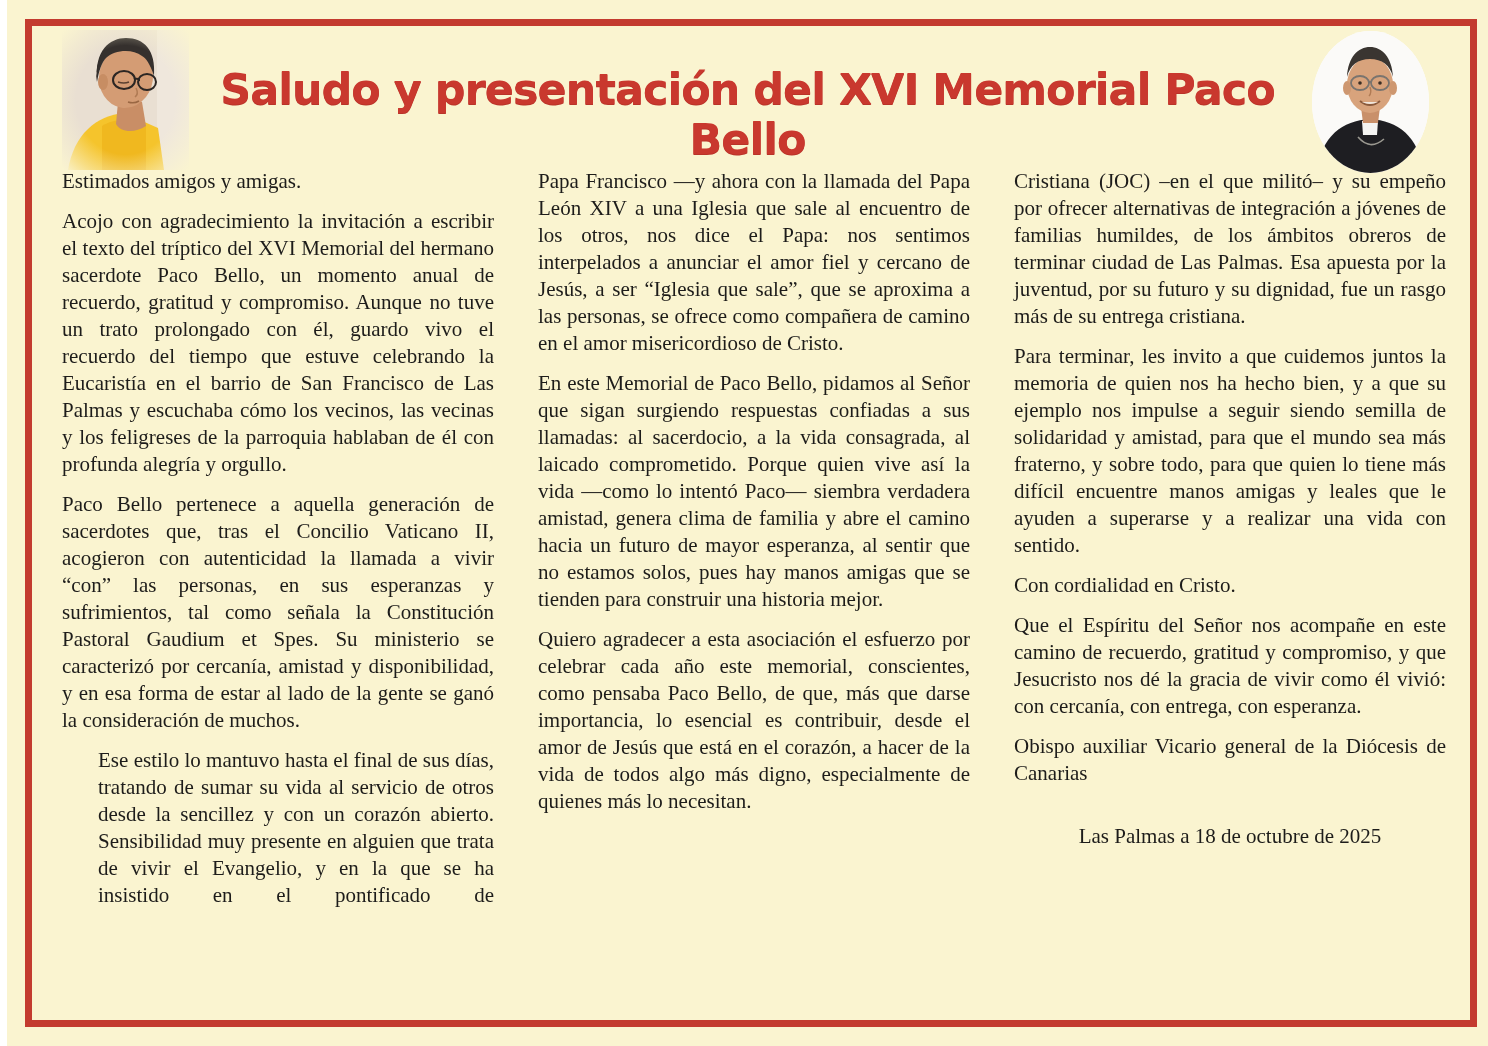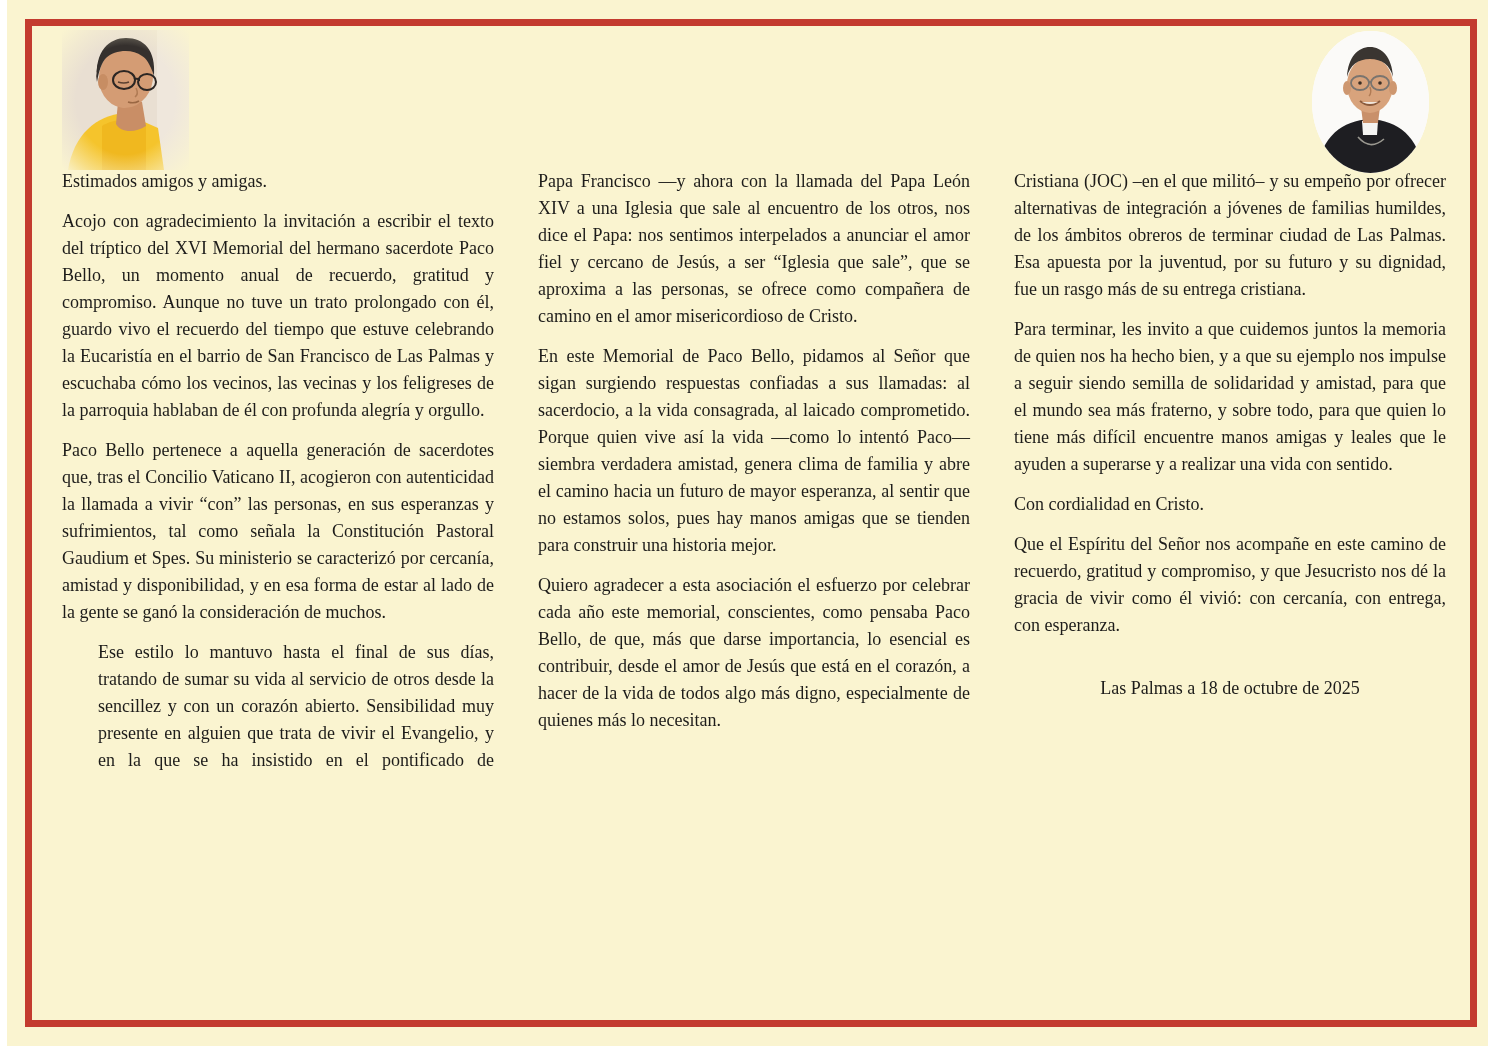--- a/index.html
+++ b/index.html
@@ -45,21 +45,21 @@
   
   .columns{
     position:absolute;left:32px;right:19px;top:168px;bottom:27px;
     display:flex;gap:44px;
     padding:0 23px;
     box-sizing:border-box;
   }
   .col{flex:1 1 0;min-width:0;}
   .col p{
     margin:0 0 13px 0;
-    font-size:18px;
+    font-size:21px;
     line-height:27px;
     color:#1D1C1A;
     text-align:justify;
   }
   .col p.cont{text-align-last:justify;margin-left:36px;}
   .col p.dateline{
     text-align:left;text-align-last:center;
     margin-top:36px;
   }
 </style>
@@ -91,20 +91,21 @@
       <path d="M72,49 Q78,48 77,51" fill="none" stroke="#2B2623" stroke-width="2"></path>
 
       <path d="M56,52 Q62,54 67,52" fill="none" stroke="#5A4030" stroke-width="1.5"></path>
 
       <path d="M74,58 Q77,64 73,67" fill="none" stroke="#B07B54" stroke-width="1.5"></path>
       <path d="M66,72 Q72,74 77,71" fill="none" stroke="#9A6743" stroke-width="1.5"></path>
     </svg>
     <div class="fade"></div>
   </div>
 
+  <h1 class="title">Saludo y presentación del XVI Memorial Paco Bello</h1>
 
   <div class="photo-right">
     <svg viewBox="0 0 117 142">
       <rect x="0" y="0" width="117" height="142" fill="#FBFAF8"></rect>
 
       <path d="M4,142 C10,104 30,90 58,88 C86,90 106,104 112,142 Z" fill="#1E1E22"></path>
 
       <path d="M50,90 L66,90 L65,104 L51,104 Z" fill="#F4F4F2"></path>
 
       <path d="M49,76 L68,76 L66,92 L51,92 Z" fill="#C9906A"></path>
@@ -142,16 +143,17 @@
     <div class="col">
       <p>Papa Francisco —y ahora con la llamada del Papa León XIV a una Iglesia que sale al encuentro de los otros, nos dice el Papa: nos sentimos interpelados a anunciar el amor fiel y cercano de Jesús, a ser “Iglesia que sale”, que se aproxima a las personas, se ofrece como compañera de camino en el amor misericordioso de Cristo.</p>
       <p>En este Memorial de Paco Bello, pidamos al Señor que sigan surgiendo respuestas confiadas a sus llamadas: al sacerdocio, a la vida consagrada, al laicado comprometido. Porque quien vive así la vida —como lo intentó Paco— siembra verdadera amistad, genera clima de familia y abre el camino hacia un futuro de mayor esperanza, al sentir que no estamos solos, pues hay manos amigas que se tienden para construir una historia mejor.</p>
       <p>Quiero agradecer a esta asociación el esfuerzo por celebrar cada año este memorial, conscientes, como pensaba Paco Bello, de que, más que darse importancia, lo esencial es contribuir, desde el amor de Jesús que está en el corazón, a hacer de la vida de todos algo más digno, especialmente de quienes más lo necesitan.</p>
     </div>
     <div class="col">
       <p>Cristiana (JOC) –en el que militó– y su empeño por ofrecer alternativas de integración a jóvenes de familias humildes, de los ámbitos obreros de terminar ciudad de Las Palmas. Esa apuesta por la juventud, por su futuro y su dignidad, fue un rasgo más de su entrega cristiana.</p>
       <p>Para terminar, les invito a que cuidemos juntos la memoria de quien nos ha hecho bien, y a que su ejemplo nos impulse a seguir siendo semilla de solidaridad y amistad, para que el mundo sea más fraterno, y sobre todo, para que quien lo tiene más difícil encuentre manos amigas y leales que le ayuden a superarse y a realizar una vida con sentido.</p>
       <p>Con cordialidad en Cristo.</p>
       <p>Que el Espíritu del Señor nos acompañe en este camino de recuerdo, gratitud y compromiso, y que Jesucristo nos dé la gracia de vivir como él vivió: con cercanía, con entrega, con esperanza.</p>
+      <p>Obispo auxiliar Vicario general de la Diócesis de Canarias</p>
       <p class="dateline">Las Palmas a 18 de octubre de 2025</p>
     </div>
   </div>
 </div>
 
 </body></html>

